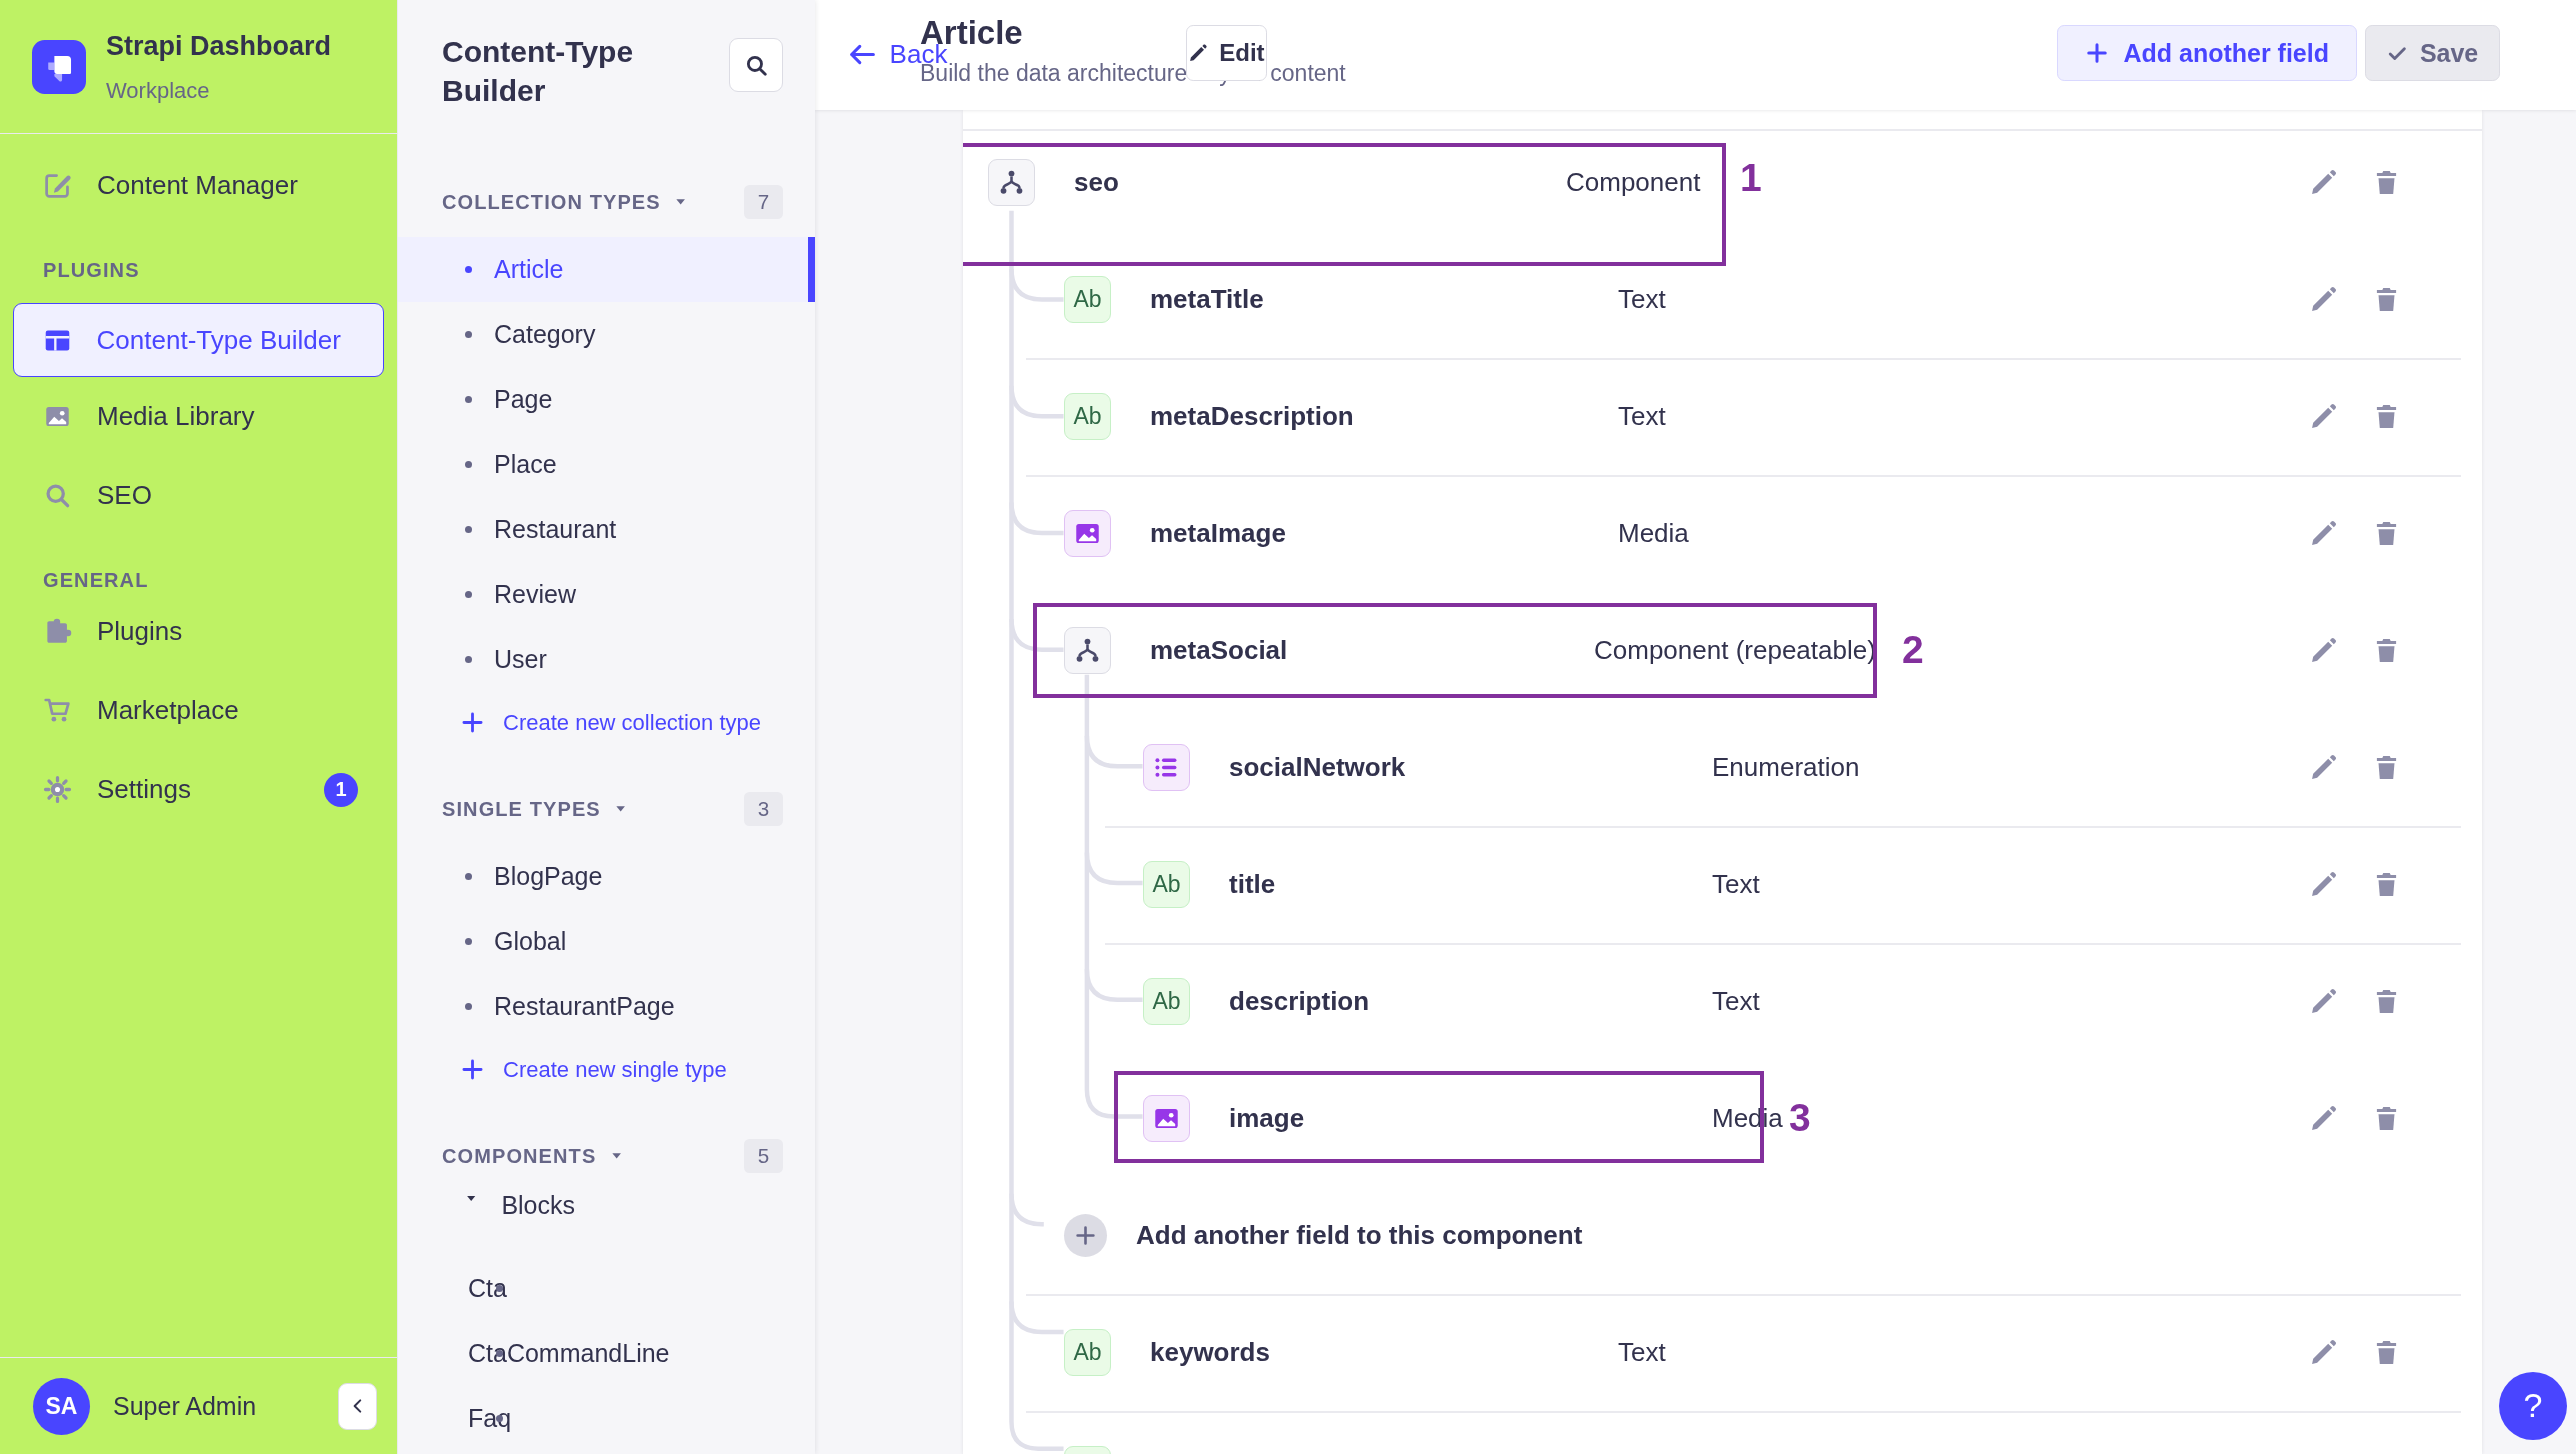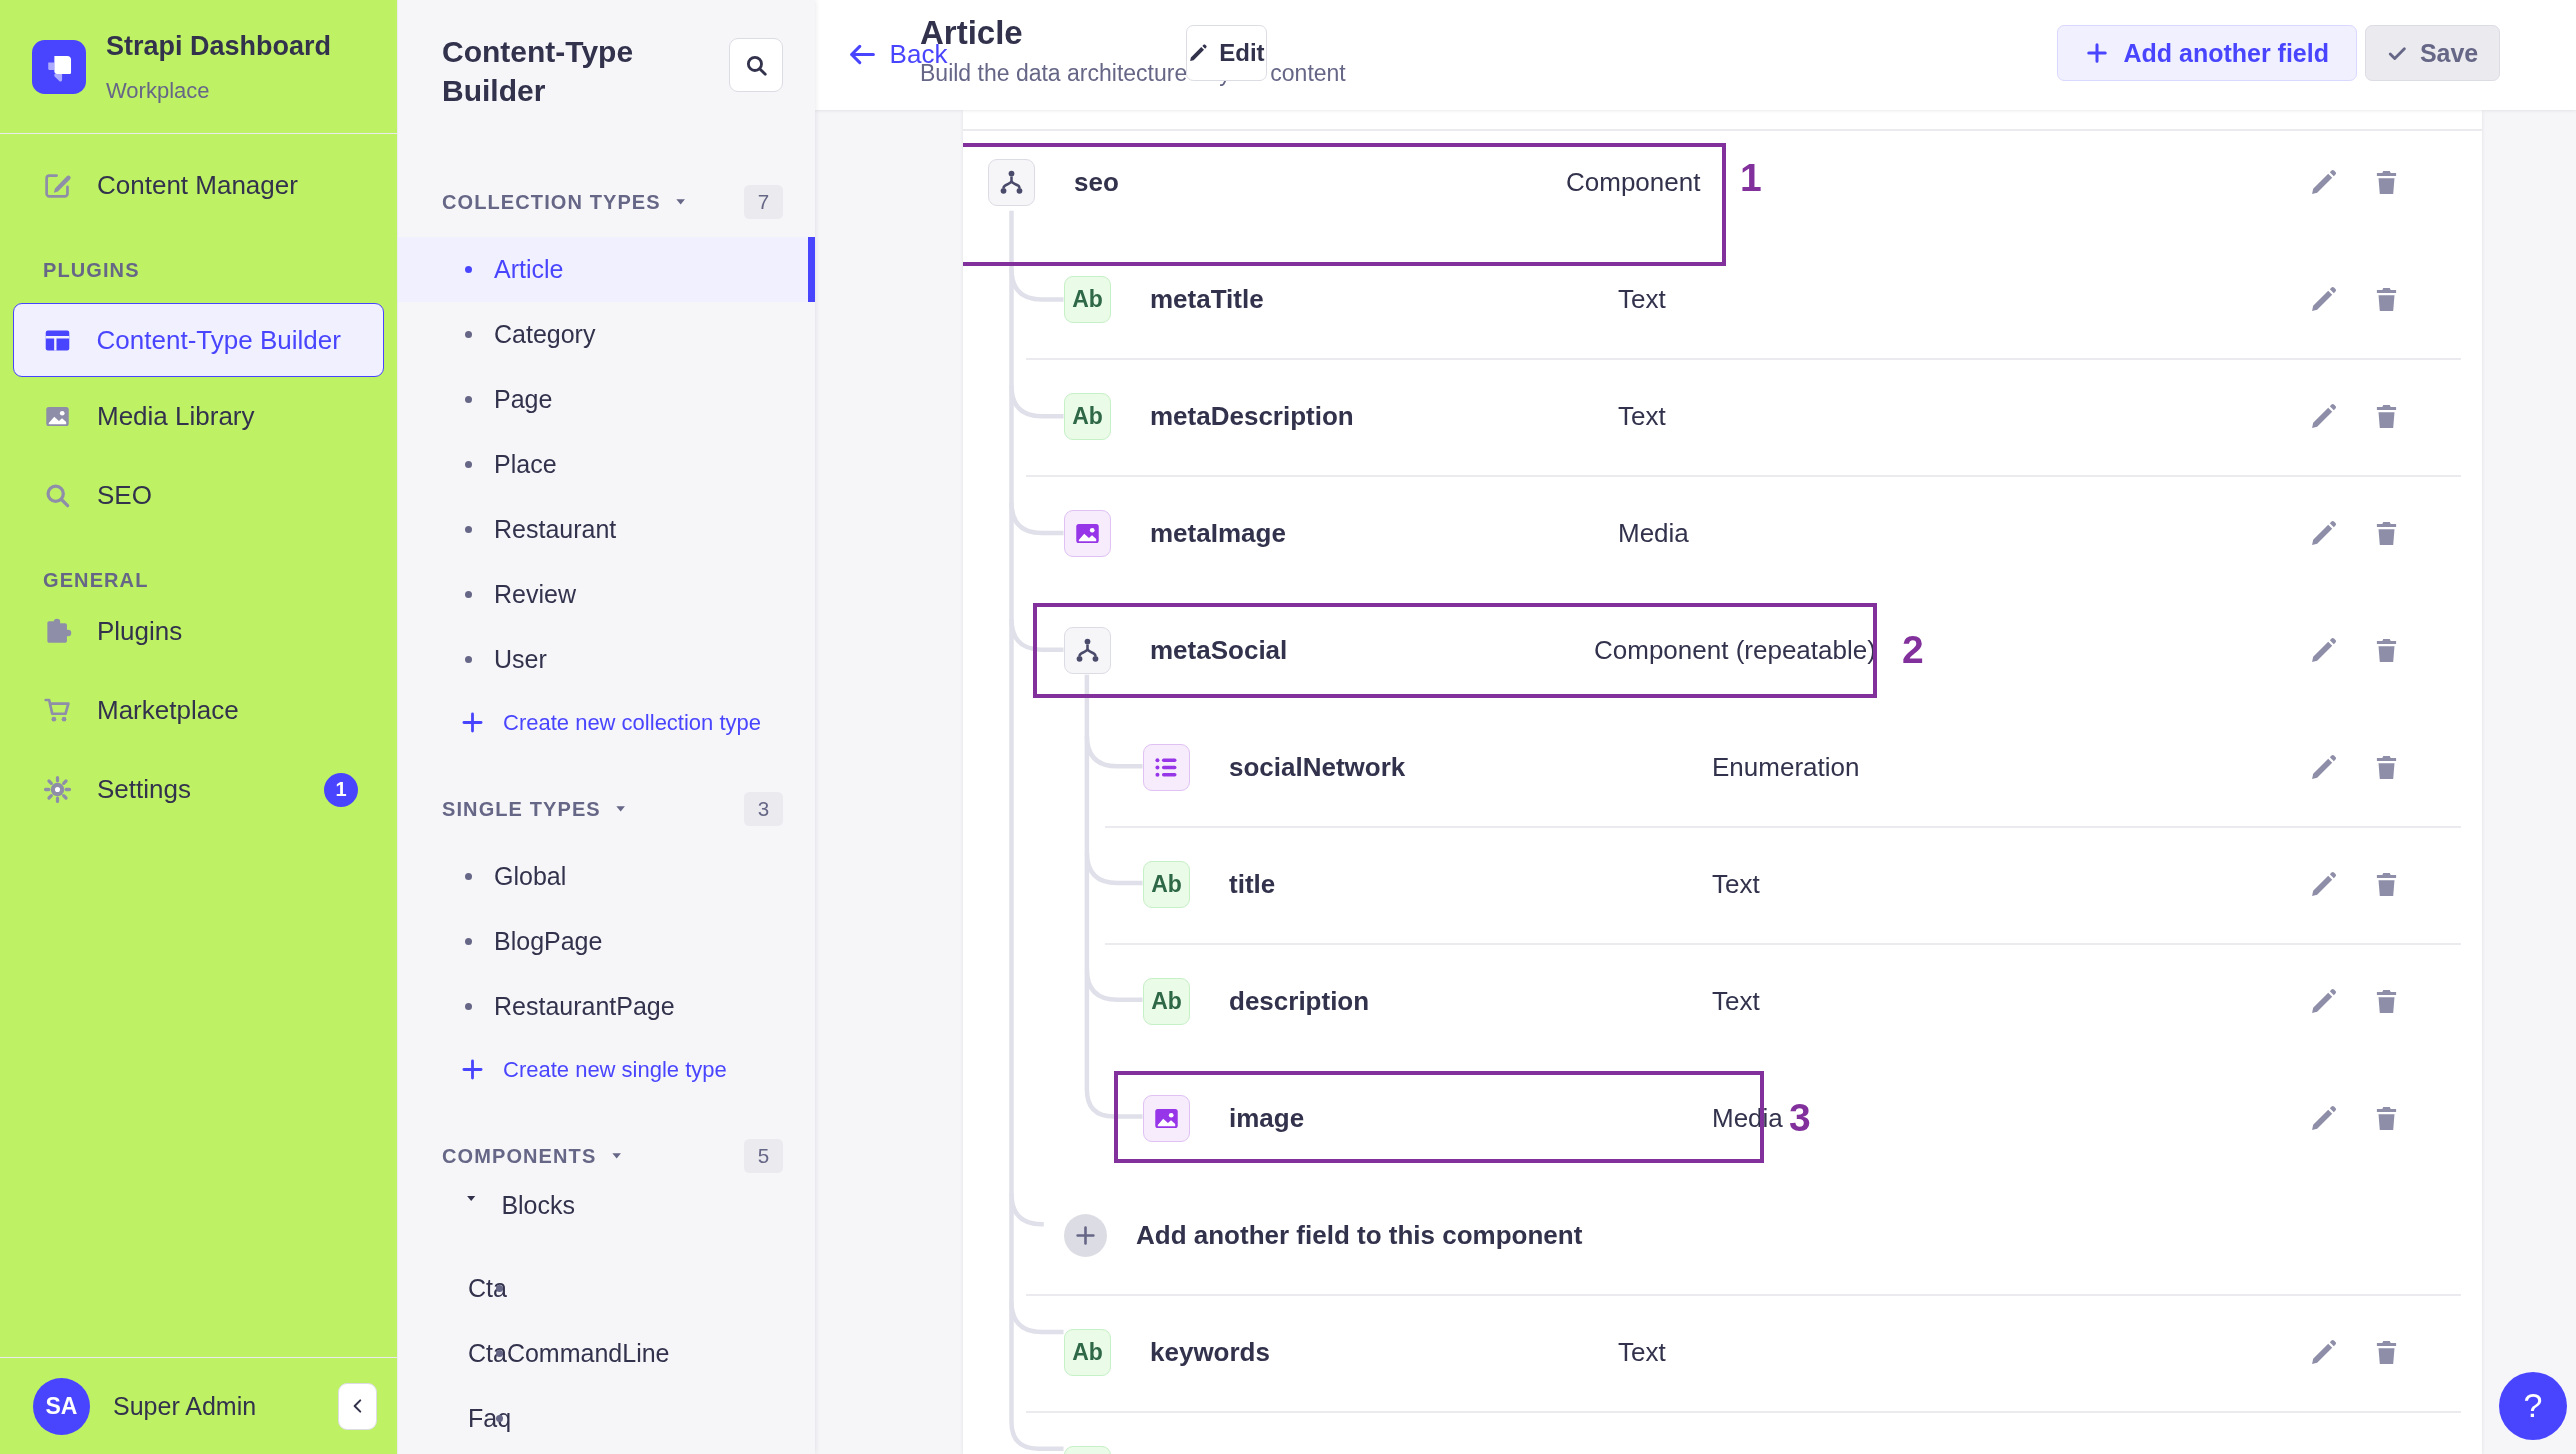--- a/index.html
+++ b/index.html
@@ -70,21 +70,21 @@
   .card{position:absolute;left:148px;top:0;width:1519px;bottom:0;background:#fff;box-shadow:0 0.9px 3.6px rgba(33,33,52,.1);overflow:hidden}
   .card::before{content:'';position:absolute;left:0;right:0;top:19px;height:1.8px;background:#eaeaef;z-index:1}
   .tree{position:absolute;left:0;top:0;z-index:0;pointer-events:none}
   #rows{position:absolute;left:0;top:14.4px;right:0}
   .row{position:relative;height:117px;display:flex;align-items:center}
   .row.lvl0{padding-left:25px}.row.lvl1{padding-left:101px}.row.lvl2{padding-left:180px}
   .row.hasdiv::before{content:'';position:absolute;top:0;left:63px;right:21.5px;height:1.8px;background:#eaeaef}
   .row.lvl2.hasdiv::before{left:142px}
   .fic{width:47px;height:47px;border-radius:9px;display:flex;align-items:center;justify-content:center;margin-right:39px;flex:none;position:relative;z-index:2}
   .fic-component{background:#f6f6f9;border:0.9px solid #dcdce4;color:#4a4a6a;font-size:29px}
-  .fic-text{background:#eafbe7;border:0.9px solid #c6f0c6;color:#2f6846;font-weight:700;font-size:23px}
+  .fic-text{background:#eafbe7;border:0.9px solid #c6f0c6;color:#2f6846;font-weight:400;font-size:23px}
   .fic-media,.fic-enumeration{background:#f6ecfc;border:0.9px solid #e0c1f4;color:#9736e8;font-size:29px}
   .fname{font-size:26px;font-weight:700;position:relative;z-index:2}
   .ftype{position:absolute;font-size:26px;color:#32324d;z-index:2}
   .row.lvl0 .ftype{left:603px}
   .row.lvl1 .ftype{left:655px}
   .row.lvl1 .ftype.wide{left:631px}
   .row.lvl2 .ftype{left:749px}
   .act{position:absolute;width:34px;height:34px;background:none;border:none;color:#8e8ea9;font-size:29px;display:flex;align-items:center;justify-content:center;cursor:pointer;z-index:2}
   .act.pencil{left:1343px}.act.trash{left:1406px}
   .addrow{padding-left:78px}
@@ -268,25 +268,25 @@
         <span class="icn">
           <svg viewBox="0 0 16 16" width="1em" height="1em" fill="currentColor">
             <path d="M3.5 5.5h9L8 11z"></path>
           </svg>
         </span>
         <span class="badge">3</span>
       </div>
       <div class="grp-items">
         <div class="s-item">
           <span class="bullet"></span>
+          <span class="lbl">BlogPage</span>
+        </div>
+        <div class="s-item">
+          <span class="bullet"></span>
           <span class="lbl">Global</span>
-        </div>
-        <div class="s-item">
-          <span class="bullet"></span>
-          <span class="lbl">BlogPage</span>
         </div>
         <div class="s-item">
           <span class="bullet"></span>
           <span class="lbl">RestaurantPage</span>
         </div>
       </div>
       <div class="s-action">
         <span class="icn">
           <svg viewBox="0 0 16 16" width="1em" height="1em" fill="none" stroke="currentColor" stroke-width="1.8" stroke-linecap="round">
             <path d="M8 2.5v11M2.5 8h11"></path>

